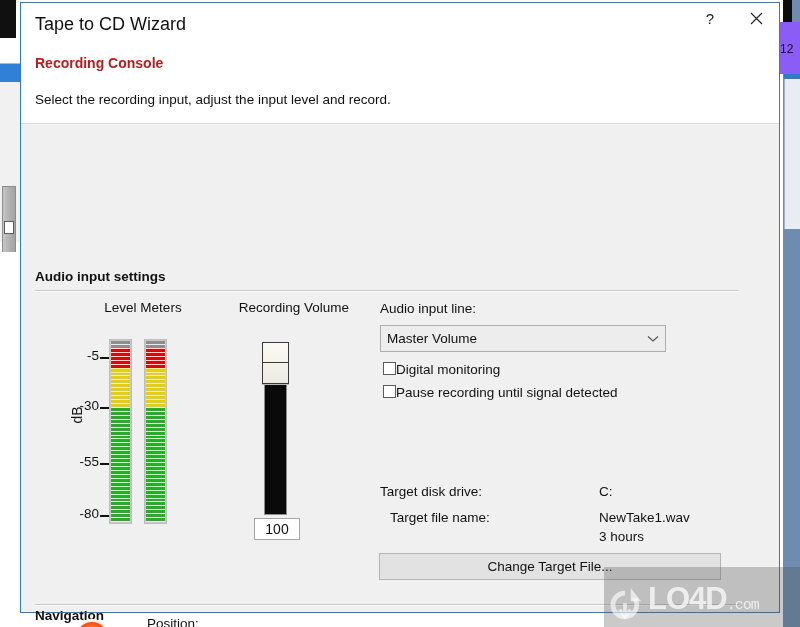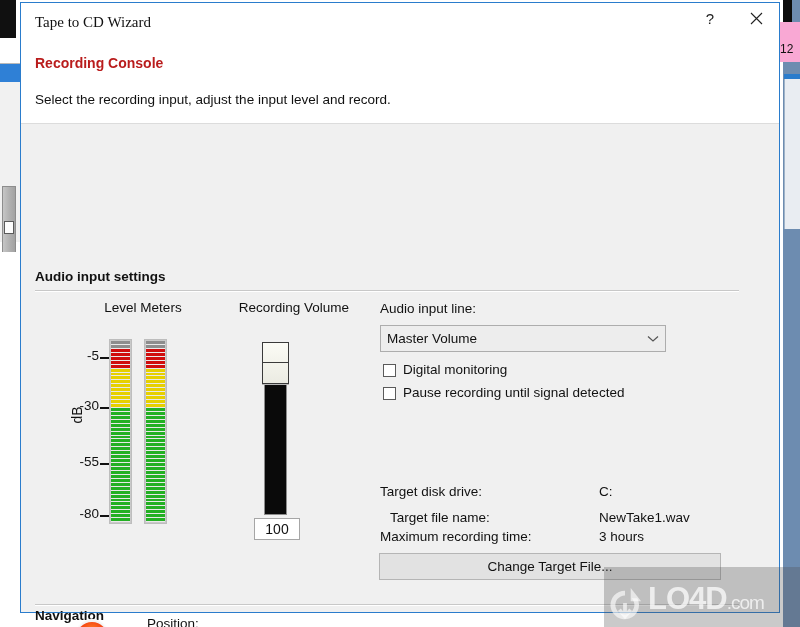--- a/index.html
+++ b/index.html
@@ -21,22 +21,22 @@
     left: 783px; top: 0; width: 17px; height: 627px;
     background: #6d8cb0;
   }
   .bg-right-white {
     position: absolute;
     left: 783px; top: 0; width: 9px; height: 22px;
     background: #0c0c0c;
   }
   .bg-right-win {
     position: absolute;
-    left: 776px; top: 22px; width: 24px; height: 40px;
-    background: #f9a8d4;
+    left: 776px; top: 22px; width: 24px; height: 52px;
+    background: #8b5cf6;
     border-left: 1px solid #a0a0a0;
   }
   .bg-right-win-label {
     position: absolute; left: 3px; top: 20px;
     font-size: 12px; color: #111;
   }
   .bg-right-titlebar {
     position: absolute; left: 784px; top: 74px; width: 16px; height: 5px;
     background: #2a7ccc;
   }
@@ -94,21 +94,21 @@
   .dlg-header {
     background: #ffffff;
     height: 121px;
     position: relative;
     border-bottom: 1px solid #dcdcdc;
     flex: none;
   }
   .dlg-title {
     position: absolute;
     left: 14px; top: 11px;
-    font-size: 15px; color: #111; font-family: Liberation Serif, serif;
+    font-size: 18px; color: #111;
   }
   .titlebar-btns {
     position: absolute; right: 0; top: 0;
     display: flex;
   }
   .tb-btn {
     width: 46px; height: 31px;
     display: flex; align-items: center; justify-content: center;
     font-size: 15px; color: #222;
     cursor: default;
@@ -236,22 +236,21 @@
     padding: 0 6px;
     font-size: 13.5px; color: #111;
     cursor: default;
   }
   .combo .chev {
     margin-left: auto;
     color: #555;
   }
   .cbrow {
     position: absolute;
-    display: flex; align-items: flex-end;
-    gap: 7px;
+    display: flex; align-items: flex-start;
     font-size: 13.5px; color: #111;
     cursor: default;
   }
   .cbox {
     width: 13px; height: 13px;
     background: #ffffff;
     border: 1px solid #5a5a5a;
     flex: none;
   }
   .info-key {
@@ -309,21 +308,21 @@
   }
   .wm-text {
     position: absolute;
     left: 44px; top: -2px;
     font-size: 31px;
     font-weight: bold;
     color: rgba(255,255,255,0.72);
     letter-spacing: -1px;
   }
   .wm-com {
-    font-size: 19px; font-weight: normal;
+    font-size: 15px; font-weight: normal; font-family: Liberation Mono, monospace;
   }
   .wm-logo {
     position: absolute;
     left: 2px; top: 3px;
     width: 38px; height: 38px;
   }
   .wm-shadebox {
     position: absolute;
     left: 604px; top: 567px;
     width: 196px; height: 60px;
@@ -517,21 +516,20 @@
       <span>Pause recording until signal detected</span>
     </div>
 
 
     <div class="info-key" style="left:359px; top:360px;">Target disk drive:</div>
     <div class="info-val" style="top:360px;">C:</div>
 
     <div class="info-key" style="left:369px; top:386px;">Target file name:</div>
     <div class="info-val" style="top:386px;">NewTake1.wav</div>
 
-    <div class="info-key" style="left:359px; top:405px;">Maximum recording time:</div>
     <div class="info-val" style="top:405px;">3 hours</div>
 
     <button class="btn btn-change">Change Target File...</button>
 
     <div class="group-label" style="left:14px; top:484px;">Navigation</div>
     <div class="group-rule" style="left:14px; top:480px; width:704px;"></div>
 
     <div class="rec-btn">
       <div class="rec-ring">
         

